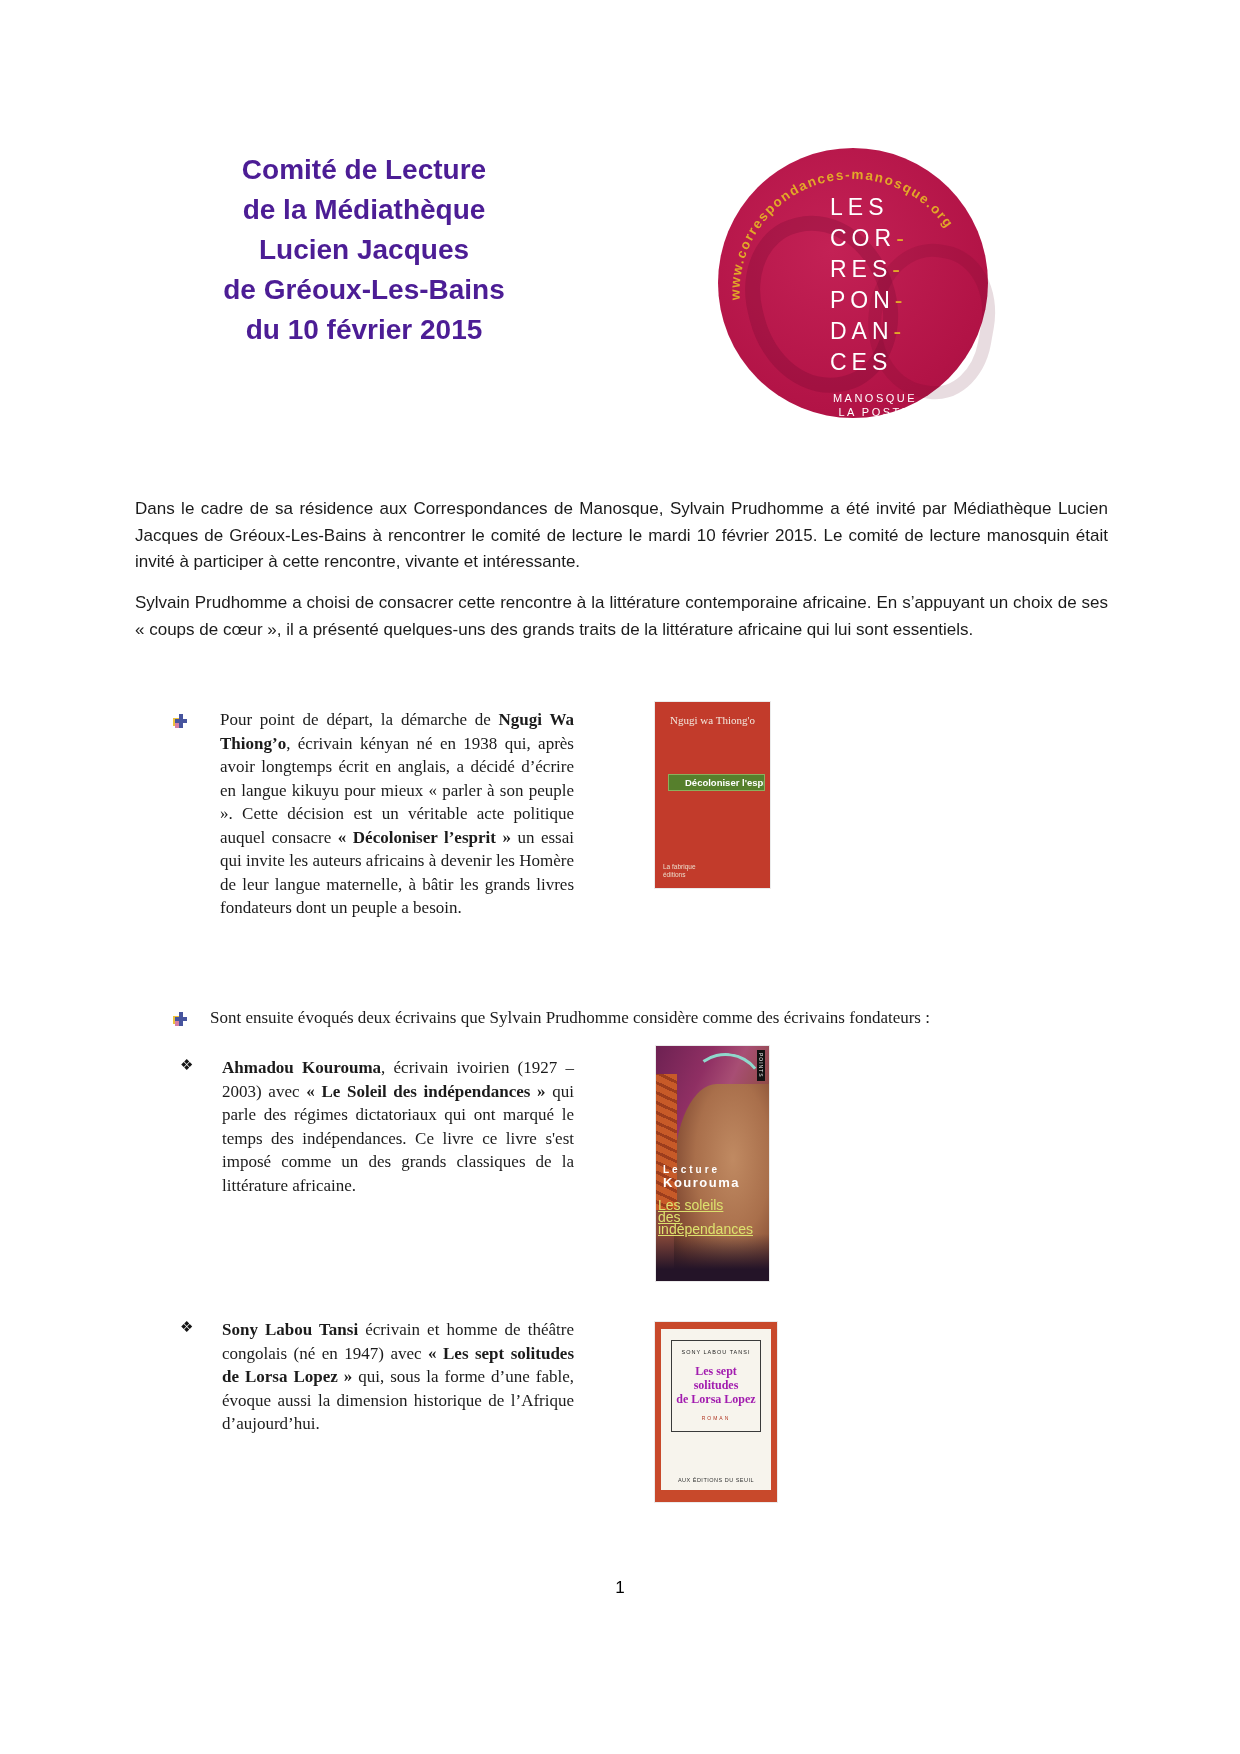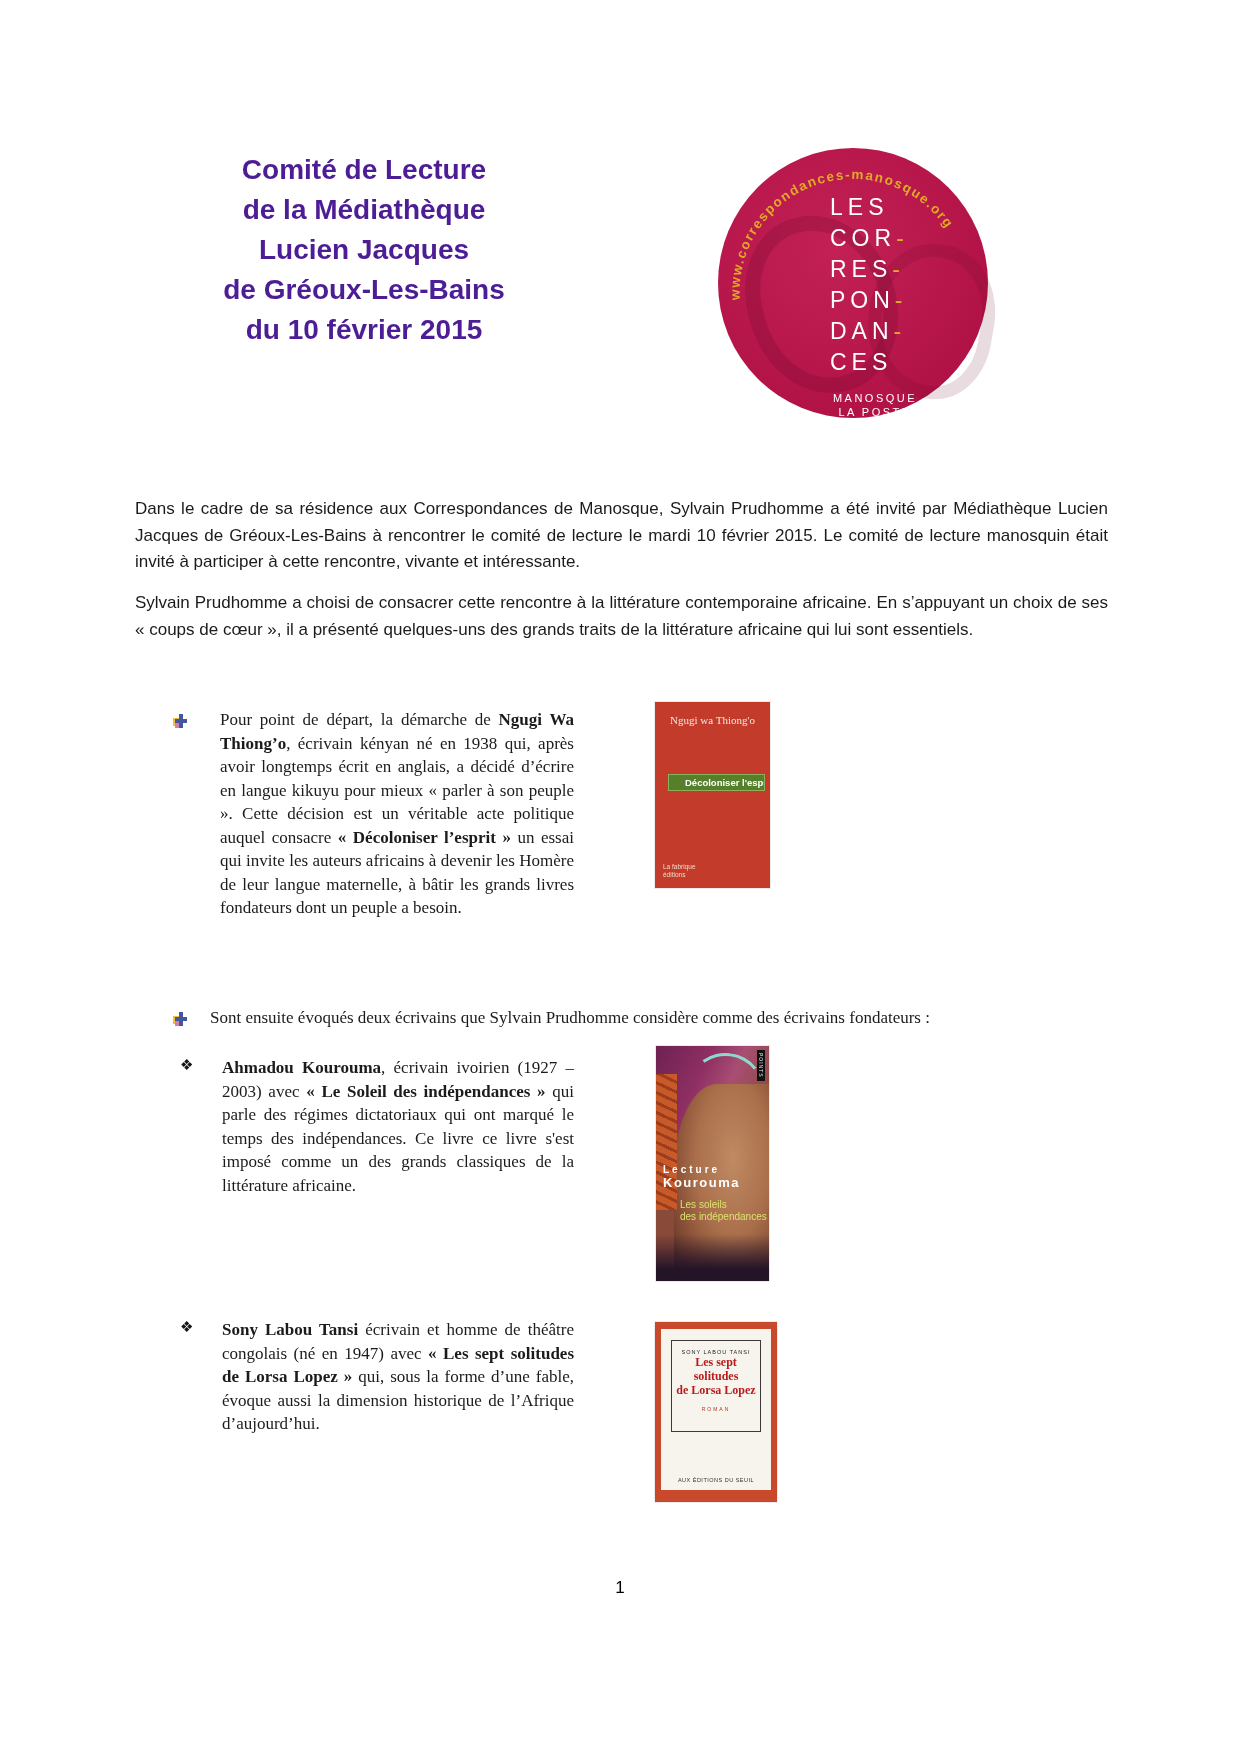--- a/index.html
+++ b/index.html
@@ -101,29 +101,29 @@
     background:repeating-linear-gradient(25deg, #c75a28 0 6px, #9c3d1d 6px 9px); }
   .b2-arc { position:absolute; left:28%; top:3%; width:62%; height:28%;
     border:3px solid transparent; border-top-color:#8fd8cc; border-radius:50%; transform:rotate(8deg); }
   .b2-dark { position:absolute; left:0; right:0; bottom:0; height:20%;
     background:linear-gradient(rgba(30,18,40,0), #241428 75%); }
   .b2-tag { position:absolute; right:4px; top:4px; background:#111; color:#eee;
     writing-mode:vertical-rl; font-size:5px; letter-spacing:1px; padding:3px 1px; }
   .b2-author { position:absolute; left:7px; top:50%; color:#fff; font-weight:bold; }
   .b2-author .a1 { font-size:10px; letter-spacing:3px; }
   .b2-author .a2 { font-size:13px; letter-spacing:1.5px; }
-  .b2-title { position:absolute; left:24px; top:65%; color:#dde26e; font-size:10px; line-height:12px; }
+  .b2-title { position:absolute; left:2px; top:65%; color:#dde26e; font-size:14px; line-height:12px;text-decoration:underline; }
 
   
   .book3 { left:655px; top:1322px; width:122px; height:180px; background:#c8492b; }
   .b3-inner { position:absolute; left:6px; right:6px; top:7px; bottom:12px; background:#f7f4ed; }
   .b3-box { position:absolute; left:10px; right:10px; top:11px; height:90px; border:1px solid #3a3a3a; }
   .b3-author { margin-top:8px; text-align:center; font-size:5.5px; letter-spacing:1px; color:#222; }
-  .b3-title { text-align:center; font-family:"Liberation Serif", serif;
-    font-size:12px; line-height:14px; font-weight:bold; color:#b91c1c; }
+  .b3-title { margin-top:9px; text-align:center; font-family:"Liberation Serif", serif;
+    font-size:12px; line-height:14px; font-weight:bold; color:#a21caf; }
   .b3-genre { margin-top:9px; text-align:center; font-size:5px; letter-spacing:2px; color:#b03522; }
   .b3-pub { position:absolute; bottom:7px; left:0; width:100%; text-align:center;
     font-size:5.5px; letter-spacing:.5px; color:#333; }
 
   
   .page-number { position:absolute; left:0; top:1578px; width:100%; text-align:center; font-size:17px; color:#000; }
 </style>
 </head>
 <body>
 

